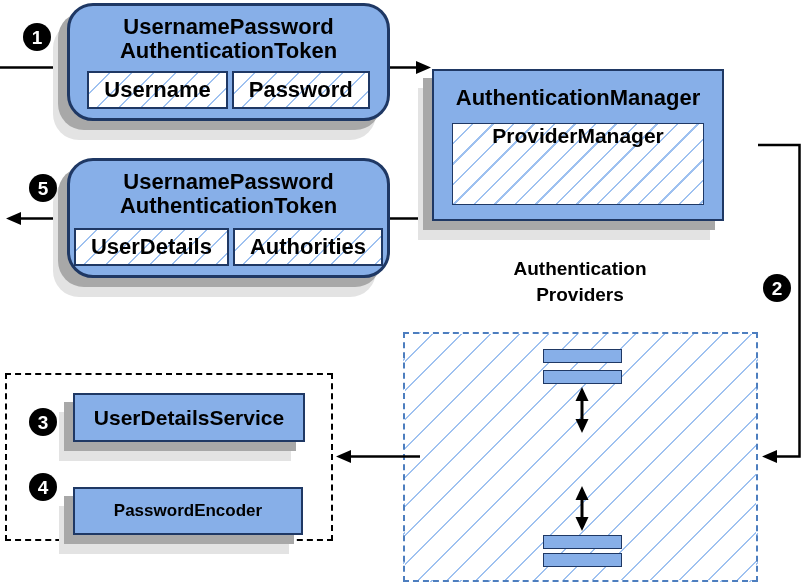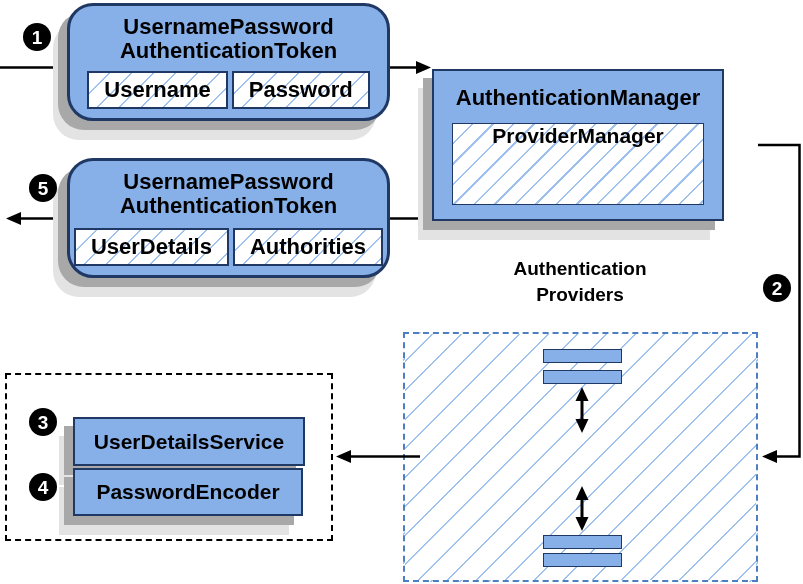--- a/index.html
+++ b/index.html
@@ -115,24 +115,24 @@
   <div class="abs layer-box section-title pre" style="left:450px;top:256px;width:260px;">Authentication
 Providers</div>
 
   <div class="abs layer-box bluebox" style="left:543px;top:349px;width:79px;height:14px;border-width:1.5px;"></div>
   <div class="abs layer-box bluebox" style="left:543px;top:370px;width:79px;height:14px;border-width:1.5px;"></div>
 
 
   <div class="abs layer-box bluebox" style="left:543px;top:535px;width:79px;height:14px;border-width:1.5px;"></div>
   <div class="abs layer-box bluebox" style="left:543px;top:553px;width:79px;height:14px;border-width:1.5px;"></div>
 
-  <div class="abs layer-box bluebox shadowed" style="left:73px;top:393px;width:232px;height:49px;font-size:21px;margin-top:24px;">
+  <div class="abs layer-box bluebox shadowed" style="left:73px;top:393px;width:232px;height:49px;font-size:21px;">
     <span>UserDetailsService</span>
   </div>
-  <div class="abs layer-box bluebox shadowed" style="left:73px;top:468px;width:230px;height:48px;font-size:21px;">
+  <div class="abs layer-box bluebox shadowed" style="left:73px;top:487px;width:230px;height:48px;font-size:17px;">
     <span>PasswordEncoder</span>
   </div>
 
   <div class="abs layer-badge badge" style="left:23px;top:23px;">1</div>
   <div class="abs layer-badge badge" style="left:763px;top:274px;">2</div>
   <div class="abs layer-badge badge" style="left:29px;top:408px;">3</div>
   <div class="abs layer-badge badge" style="left:29px;top:473px;">4</div>
   <div class="abs layer-badge badge" style="left:29px;top:174px;">5</div>
 
 </div>

